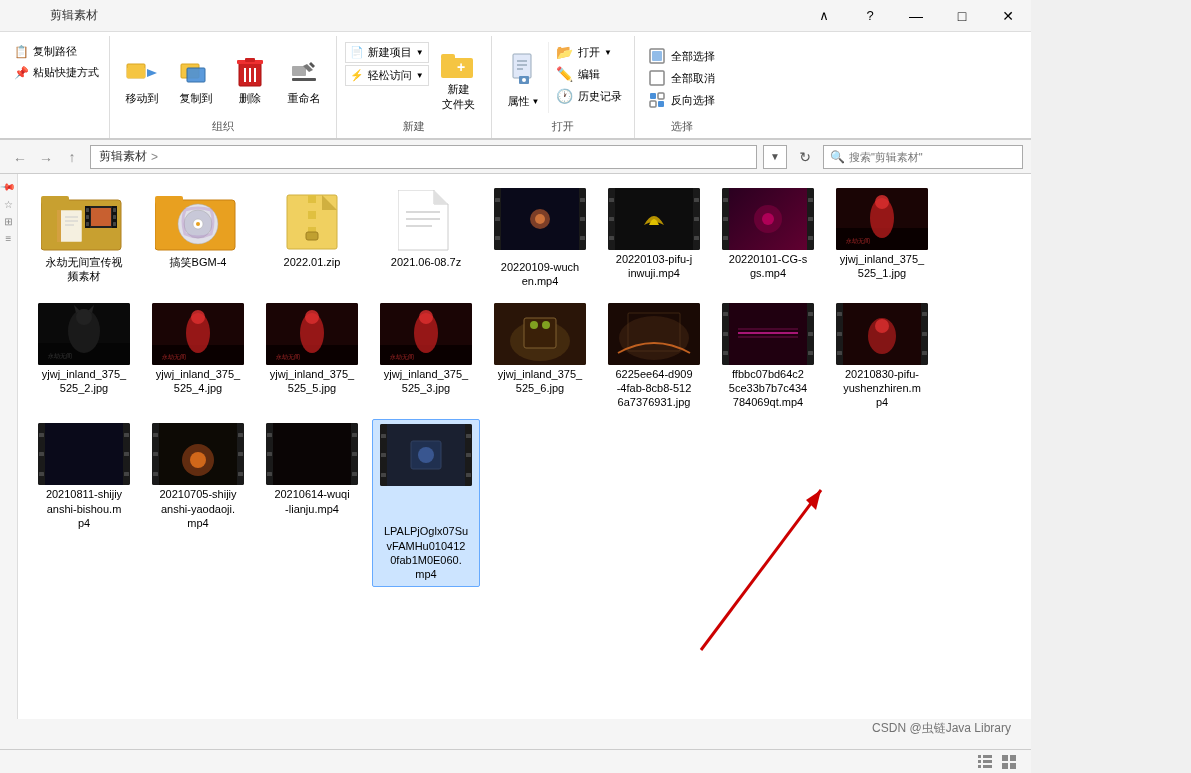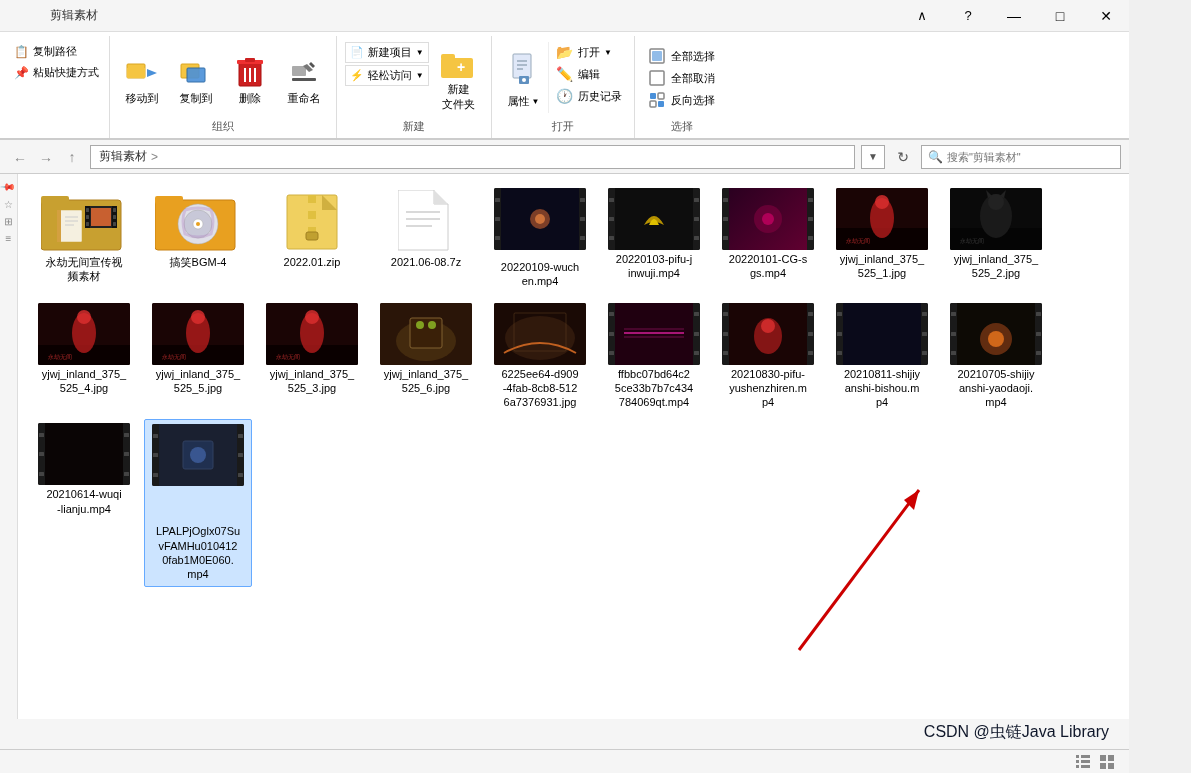--- a/index.html
+++ b/index.html
@@ -1,21 +1,21 @@
 <!DOCTYPE html>
 <html><head>
   <meta charset="utf-8">
   <style>
     * { box-sizing: border-box; margin: 0; padding: 0; }
     body { font-family: 'Microsoft YaHei', SimSun, sans-serif; font-size: 12px; background: #f0f0f0; width: 1191px; height: 773px; overflow: hidden; }
   </style>
 </head>
 <body>
 
-<div style="position:relative; width:1129px; height:773px; background:#f5f5f5;">
+<div style="position:relative; width:1031px; height:773px; background:#f5f5f5;">
 
   <div style="height:32px; background:#f5f5f5; display:flex; align-items:center; justify-content:flex-end; border-bottom:1px solid #ddd; padding-right:0;">
     <div style="flex:1; padding-left:50px; font-size:12px; color:#333; display:flex; align-items:center;">
       <span style="font-size:12px;">剪辑素材</span>
     </div>
     <div style="width:46px; height:32px; display:flex; align-items:center; justify-content:center; font-size:13px; cursor:pointer;">
       <span>∧</span>
     </div>
     <div style="width:46px; height:32px; display:flex; align-items:center; justify-content:center; font-size:13px; cursor:pointer;">
       <span>?</span>
@@ -640,15 +640,15 @@
     </div>
   </div>
 
   <div style="position:absolute; bottom:100px; right:190px; pointer-events:none;">
     <svg width="160" height="200" viewBox="0 0 160 200" style="overflow:visible;">
       <line x1="20" y1="180" x2="140" y2="20" stroke="#cc0000" stroke-width="3"></line>
       <polygon points="140,20 125,30 135,40" fill="#cc0000"></polygon>
     </svg>
   </div>
 
-  <div style="position:absolute; bottom:30px; right:20px; font-size:16px; color:#0f172a;">CSDN @虫链Java Library</div>
+  <div style="position:absolute; bottom:36px; right:20px; font-size:12px; color:#737373;">CSDN @虫链Java Library</div>
 
 </div>
 
 </body></html>

